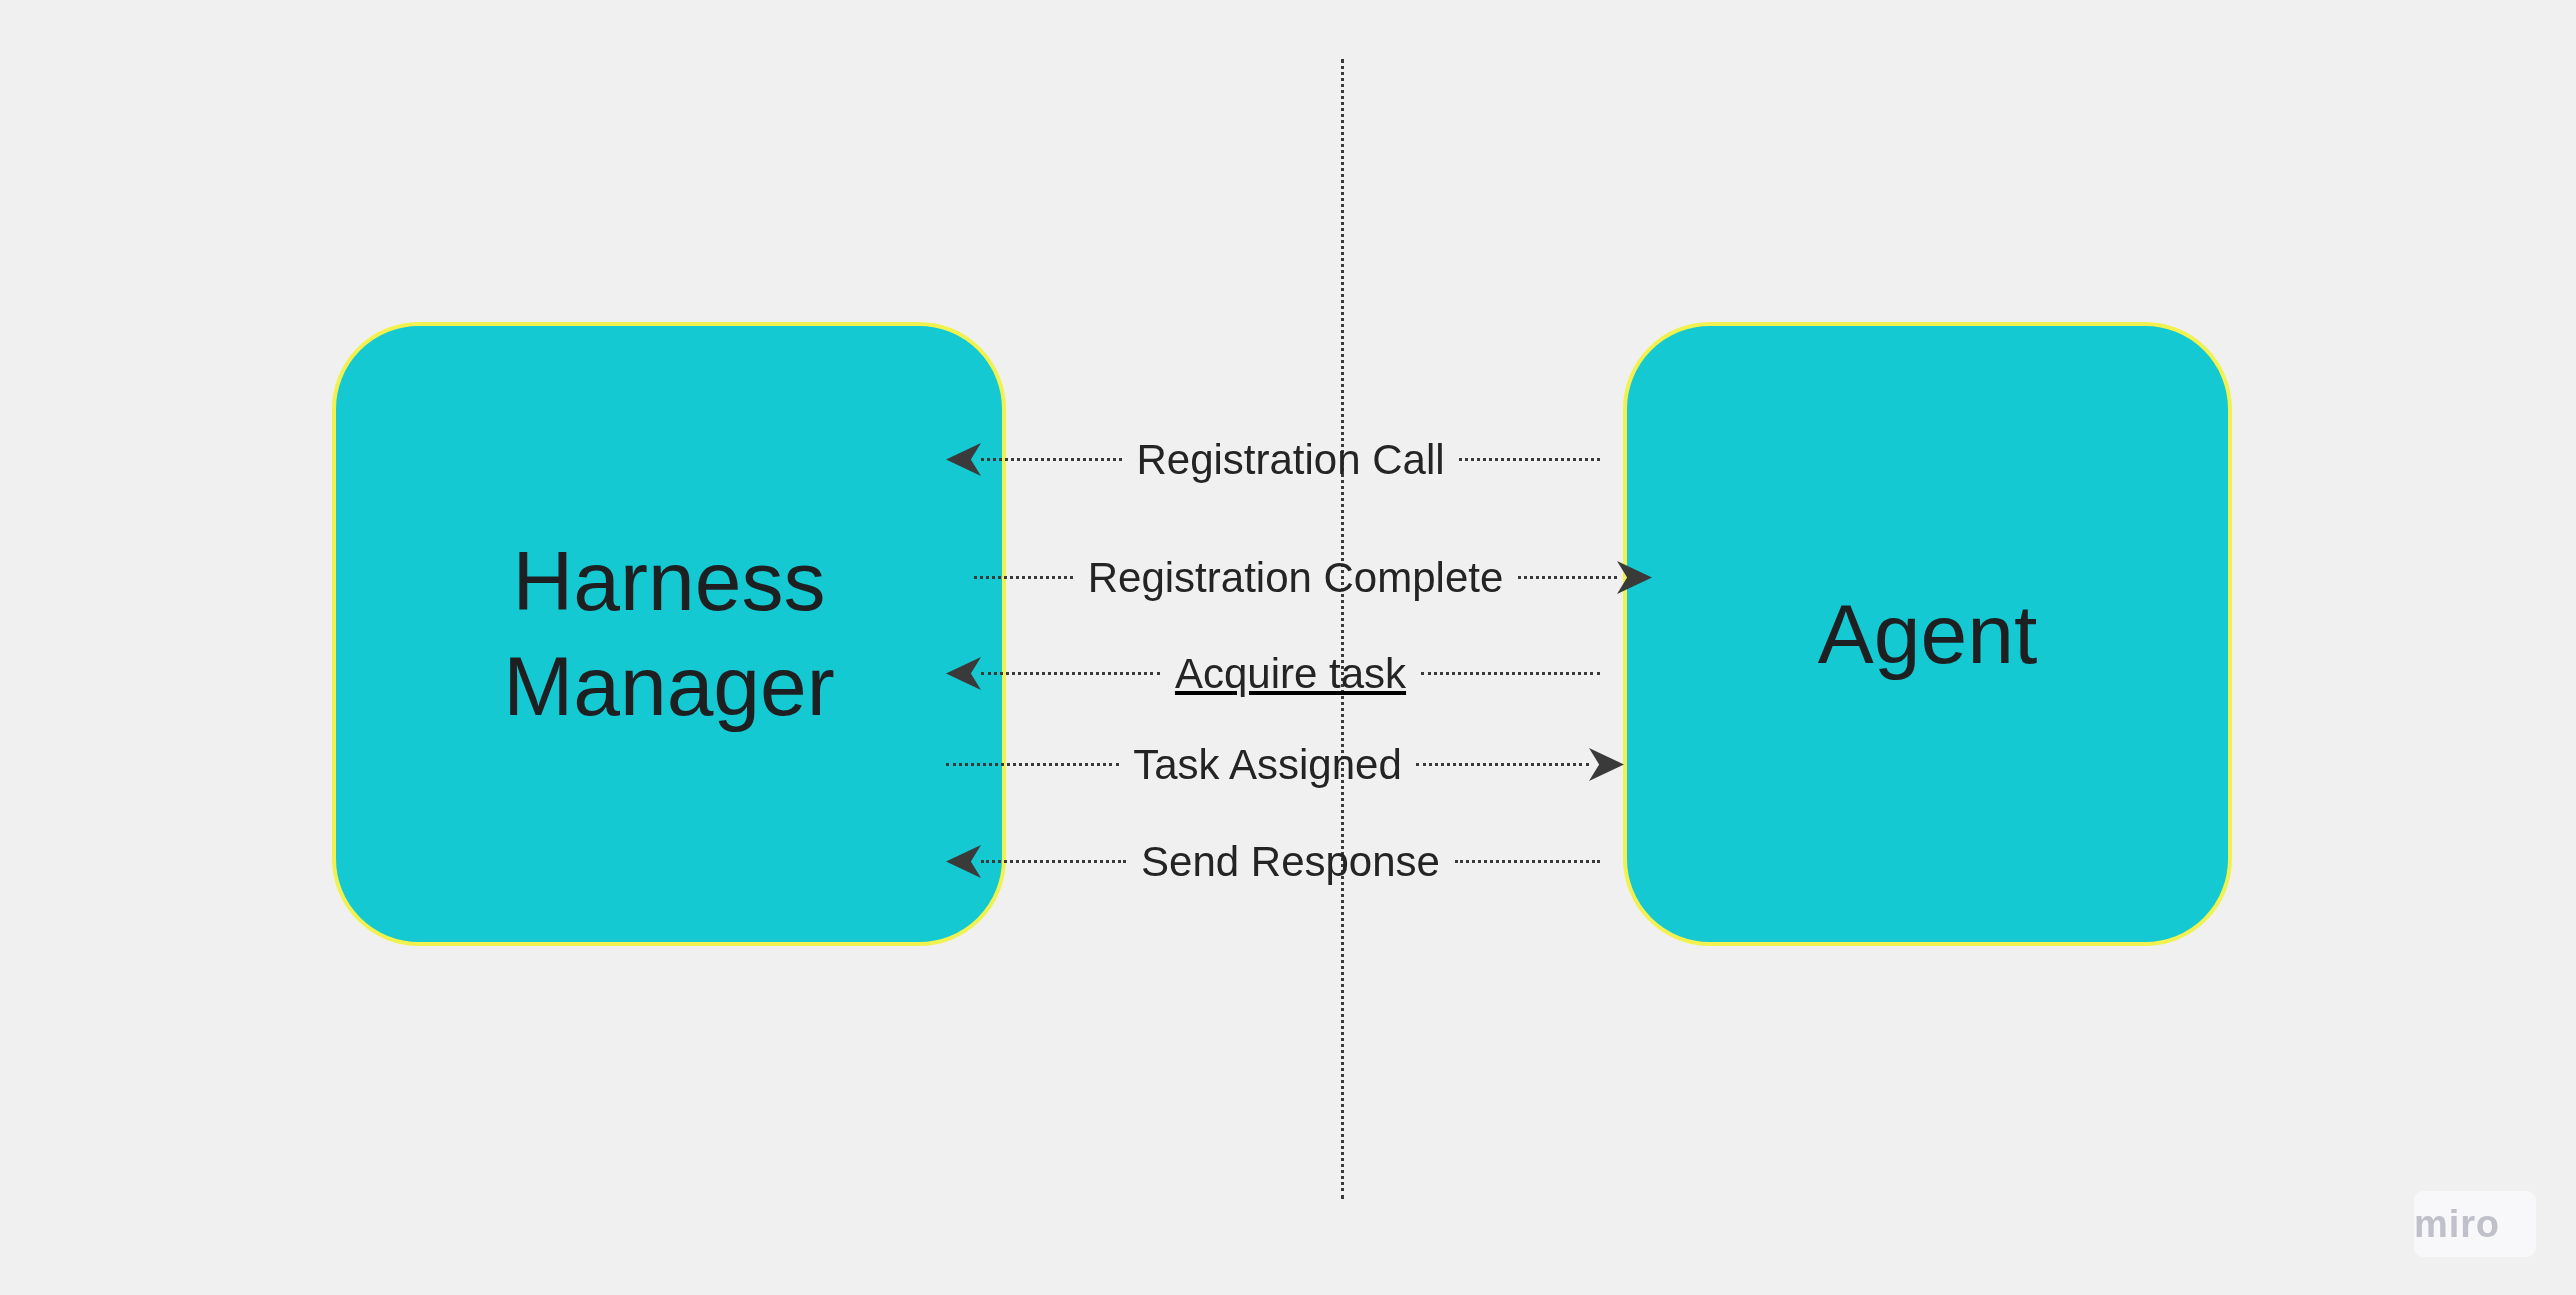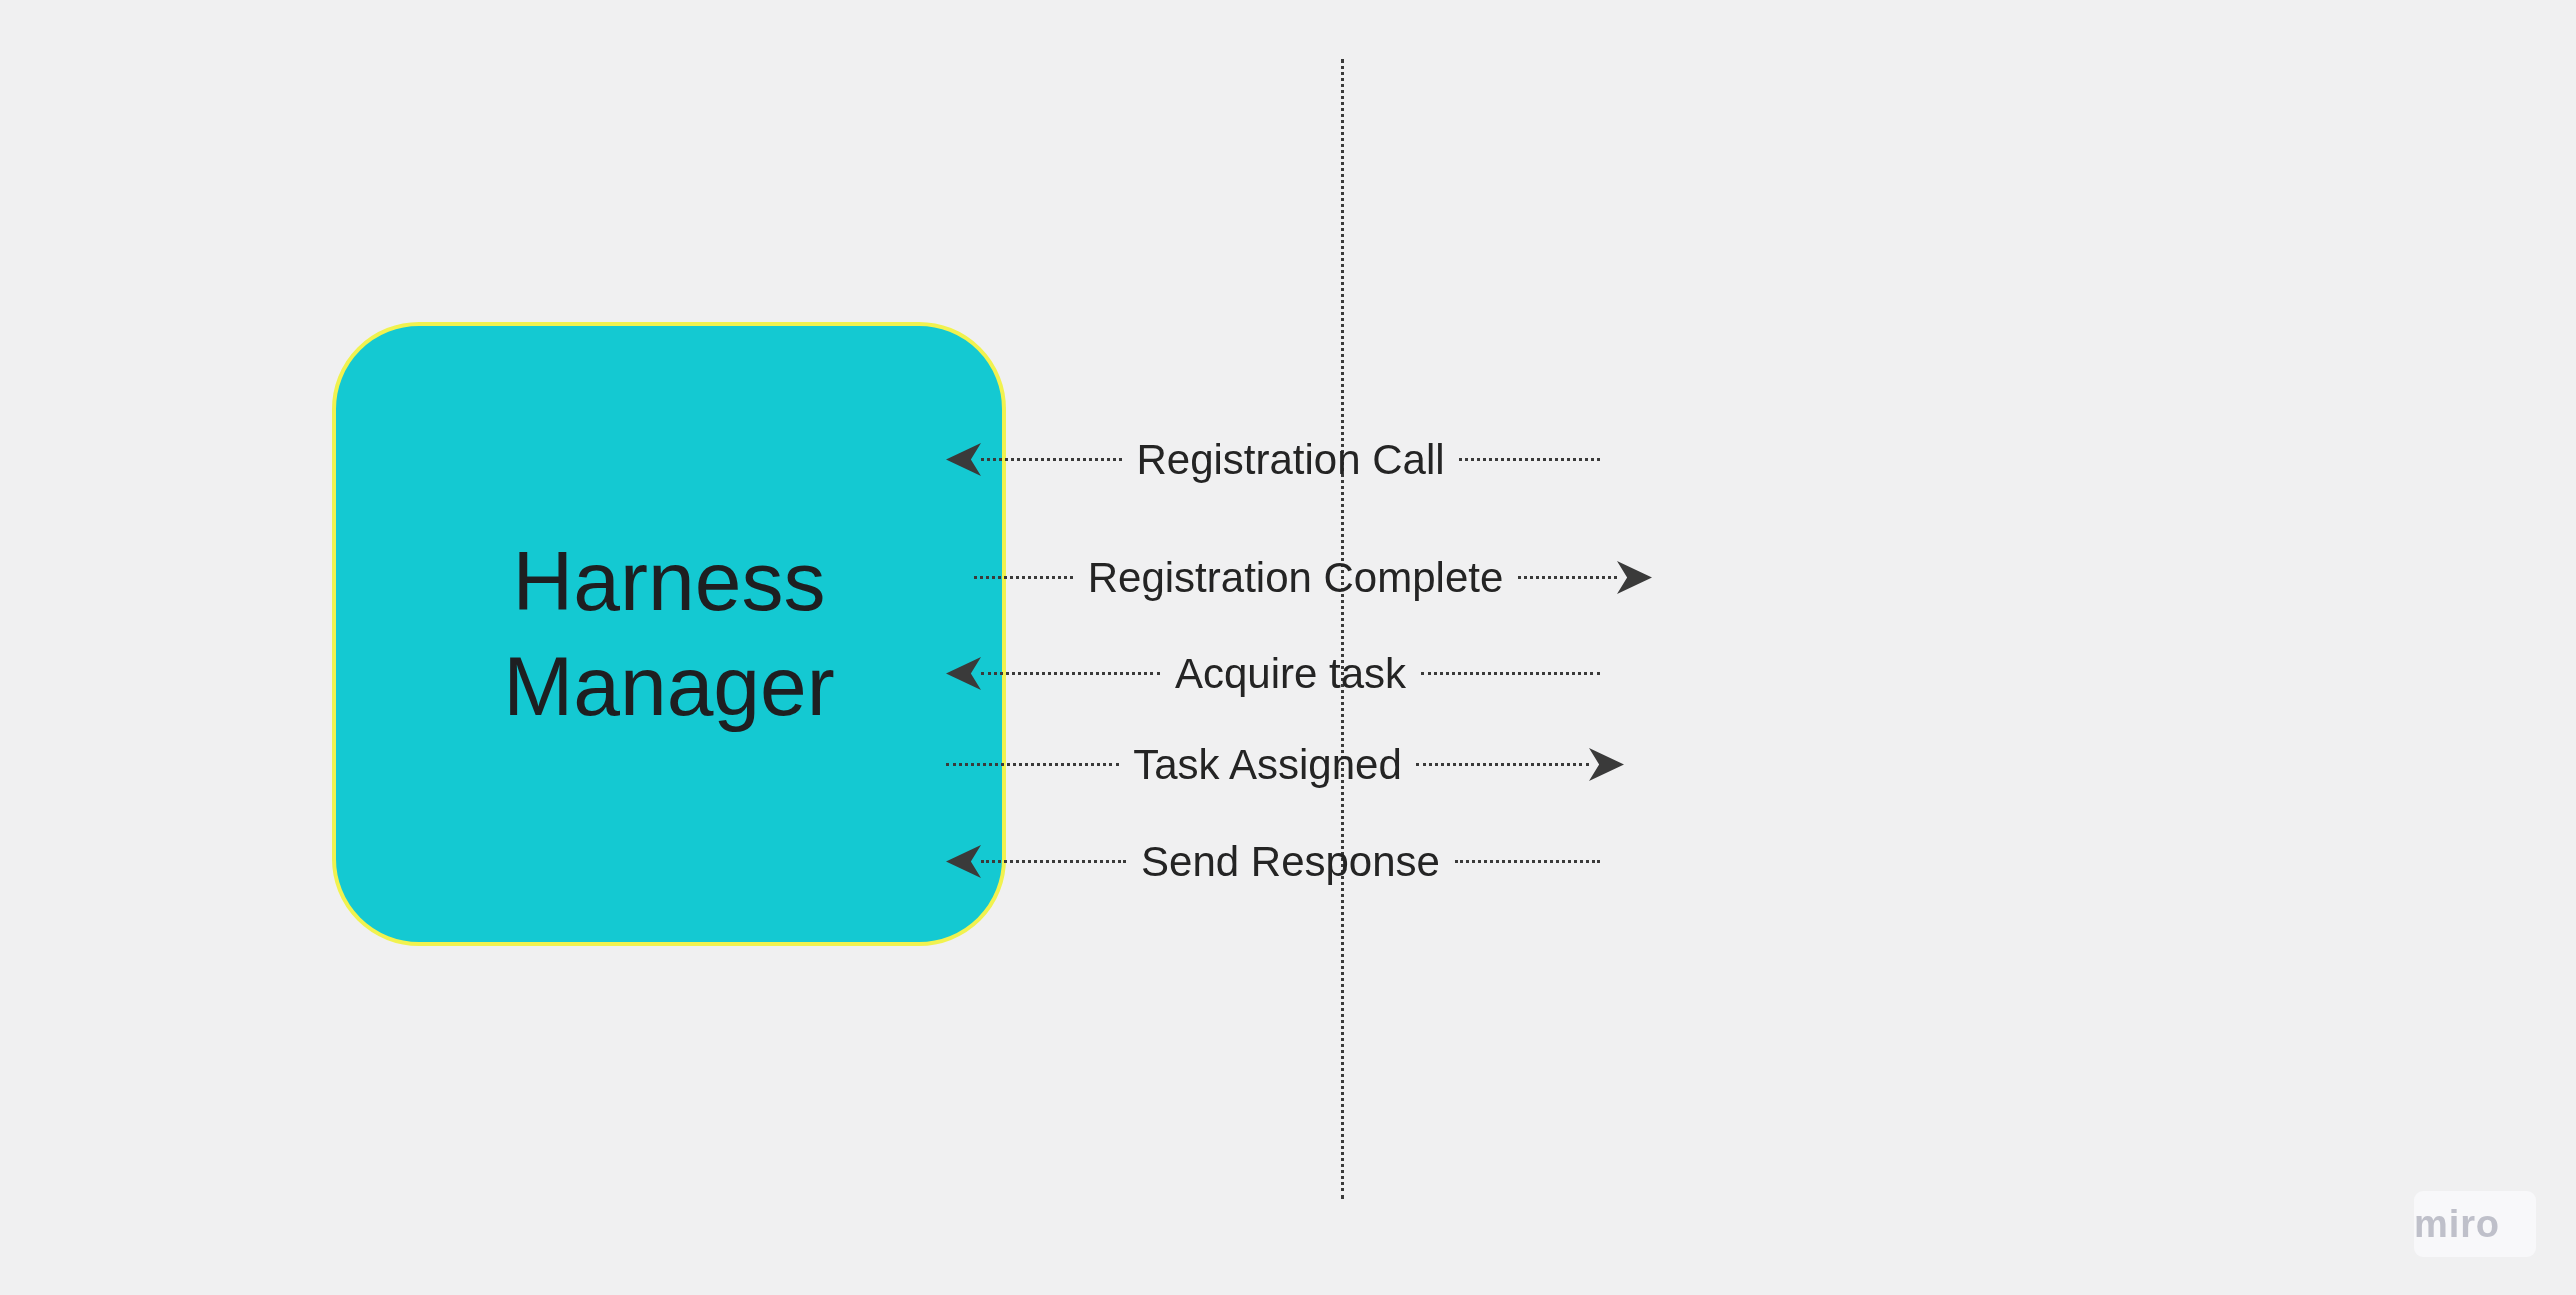--- a/index.html
+++ b/index.html
@@ -68,21 +68,21 @@
     margin: 0 14.6px;
     font-size: 42px;
     color: #242424;
     white-space: nowrap;
   }
   .arrow { flex: 0 0 auto; display: block; }
   .arrow polygon { fill: #3a3a3a; }
 
   .row-1 { top: 434px; }
   .row-2 { top: 552px; margin-left: 28px; }
-  .row-3 { top: 648px; }
+  .row-3 { top: 648px; text-decoration: underline; }
   .row-4 { top: 739px; justify-content: flex-end; }
   .row-5 { top: 836px; }
 
   
   .watermark {
     position: absolute;
     left: 2414px;
     top: 1191px;
     width: 122px;
     height: 66px;
@@ -103,20 +103,23 @@
 <body>
 
 <div class="canvas">
 
   <div class="lifeline"></div>
 
   <div class="node node-left">
     <span class="node-label">Harness Manager</span>
   </div>
 
+  <div class="node node-right">
+    <span class="node-label">Agent</span>
+  </div>
 
   <div class="msg-row row-1 dir-left">
     <svg class="arrow" width="35" height="35" viewBox="0 0 38 38">
         <polygon points="38,1 0,19 38,37 27,19"></polygon>
       </svg>
     <div class="dots"></div>
     <span class="msg-label">Registration Call</span>
     <div class="dots"></div>
   </div>
 

